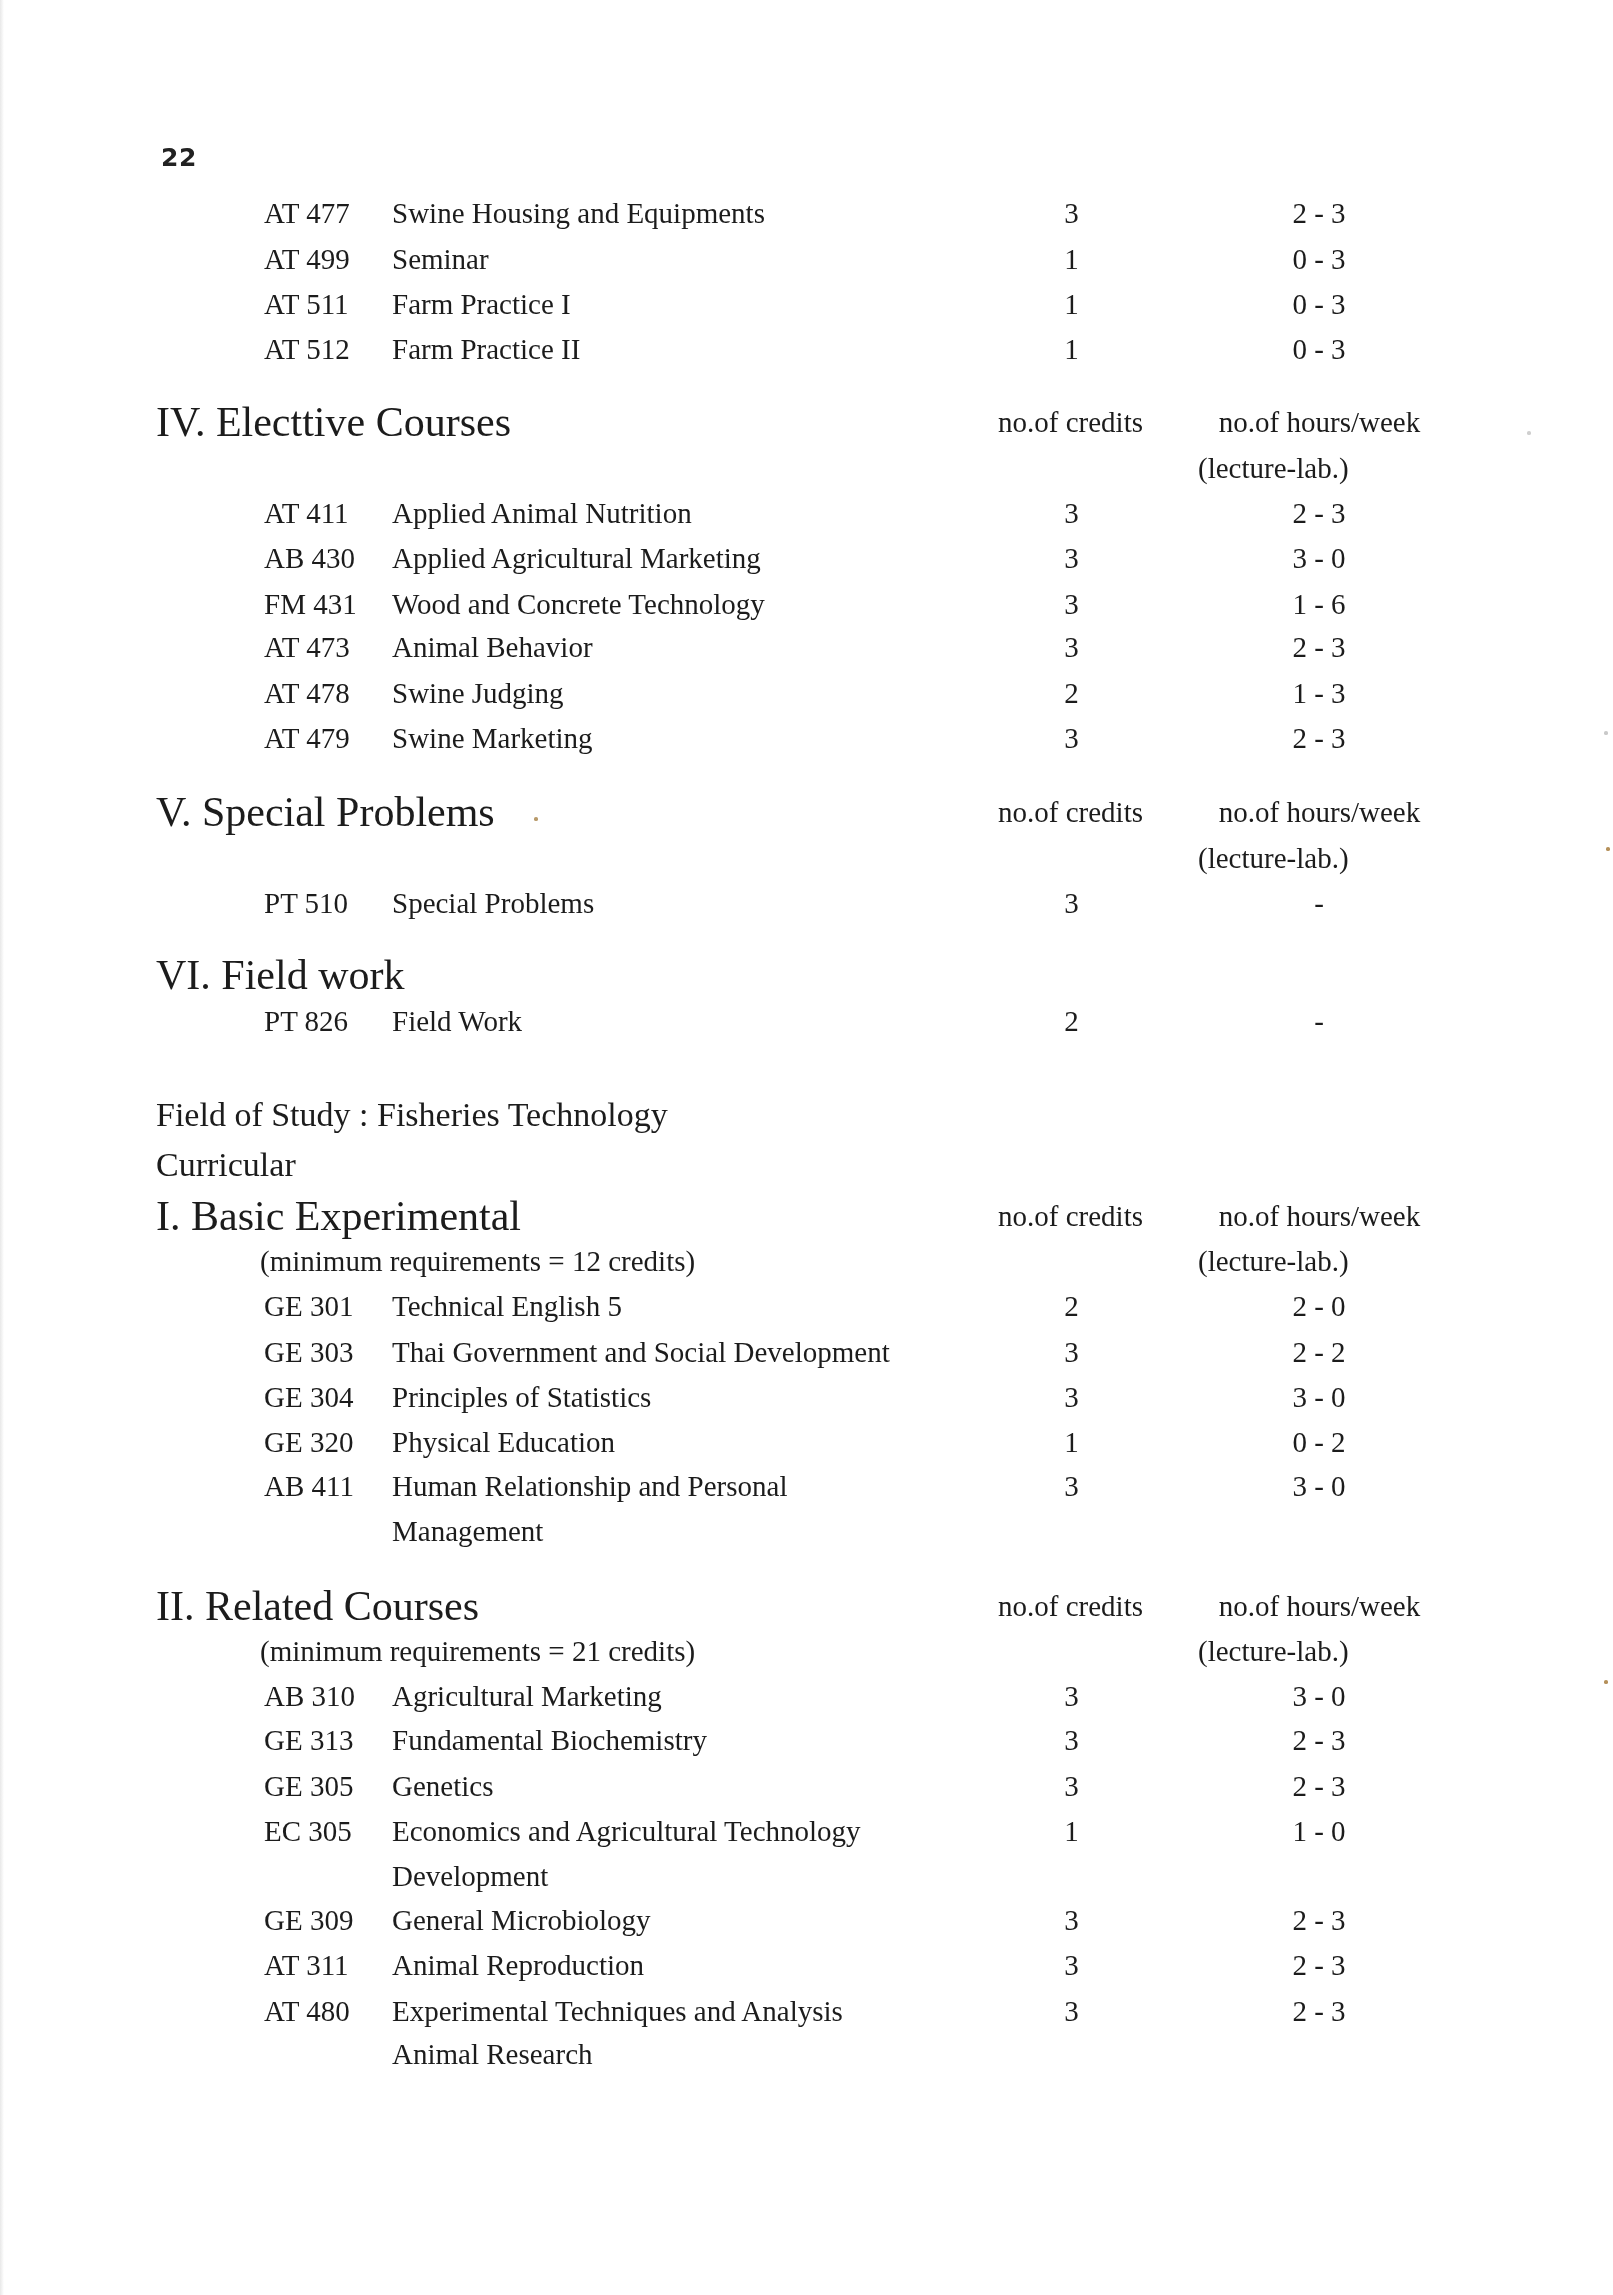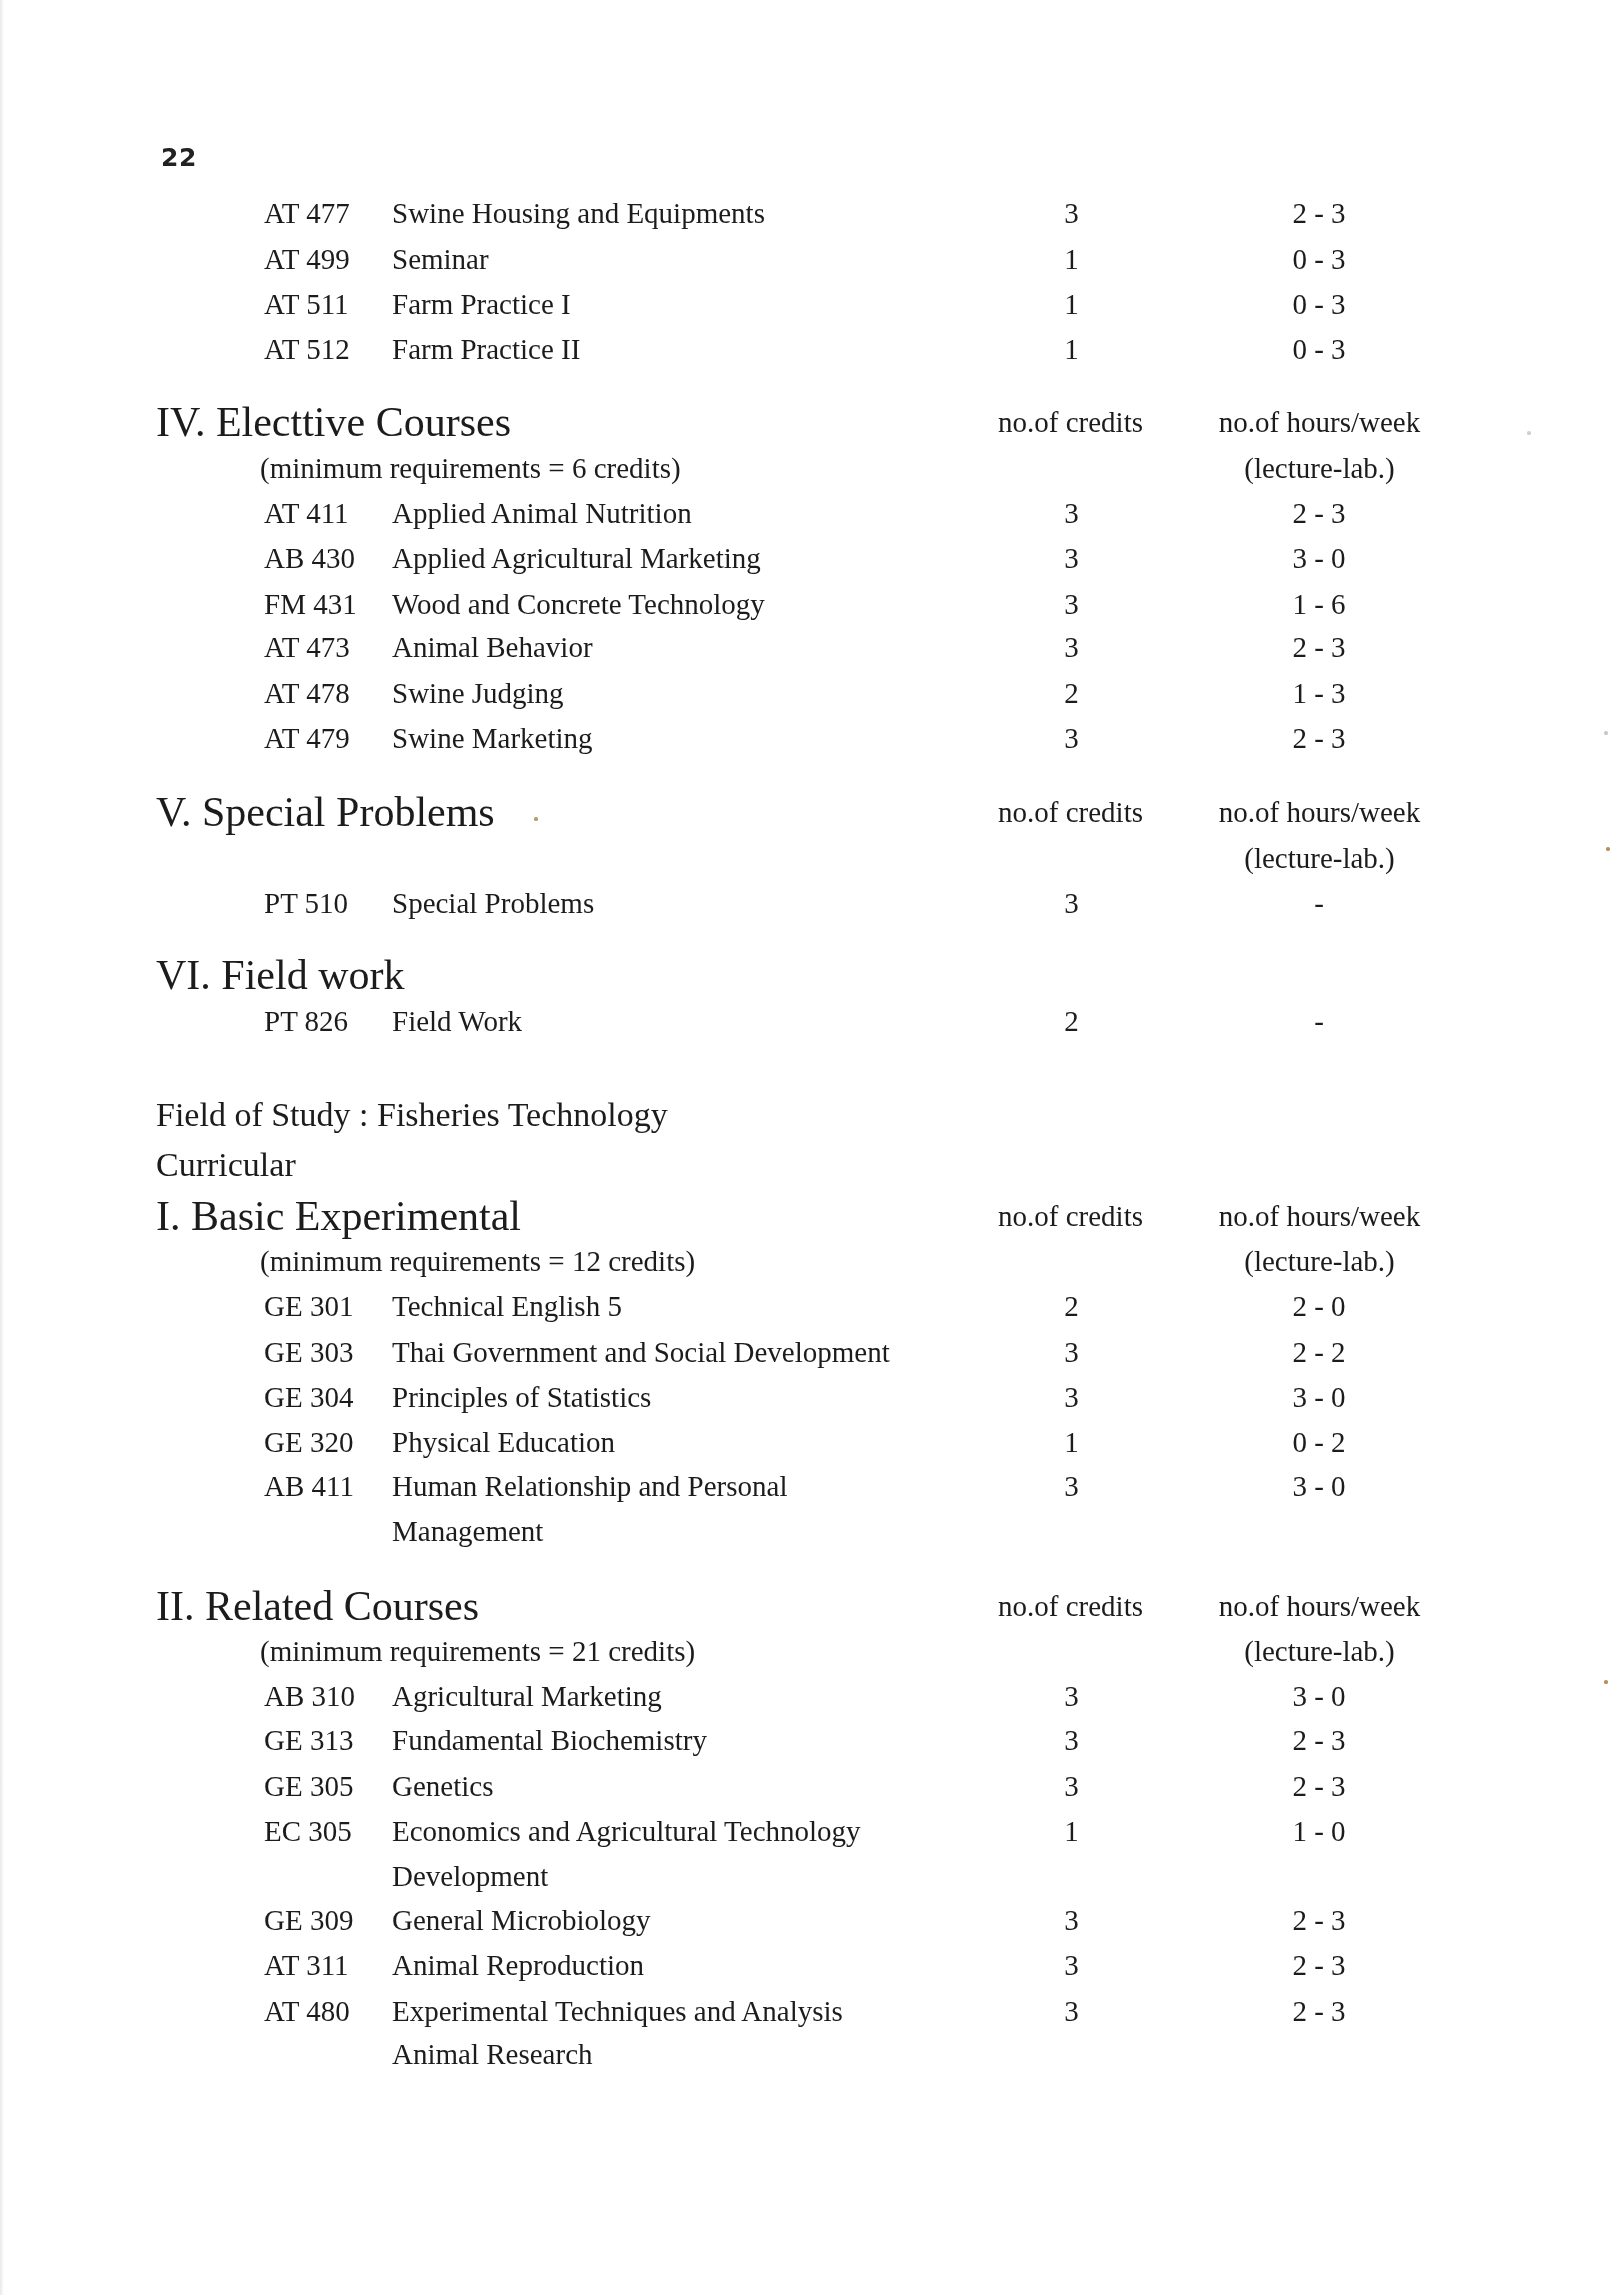--- a/index.html
+++ b/index.html
@@ -10,21 +10,21 @@
   .line { position:absolute; left:0; width:1614px; height:44px; font-size:29px; line-height:44px; white-space:nowrap; }
   .code { position:absolute; left:264px; }
   .title { position:absolute; left:392px; }
   .cont { position:absolute; left:392px; }
   .credits { position:absolute; left:1035px; width:73px; text-align:center; }
   .hours { position:absolute; left:1246px; width:146px; text-align:center; }
   .sec { position:absolute; left:156px; font-size:42px; }
   .minreq { position:absolute; left:260px; }
   .hdr-cred { position:absolute; left:986px; width:169px; text-align:center; }
   .hdr-hours { position:absolute; left:1198px; width:243px; text-align:center; }
-  .sub-hours { position:absolute; left:1198px; width:243px; text-align:center; }
+  .sub-hours { position:absolute; left:1198px; width:243px; text-align:left; }
   .field { position:absolute; left:156px; font-size:34px; }
   .speck { position:absolute; width:3.7px; height:3.7px; border-radius:50%; background:#b89a6a; }
 </style>
 </head>
 <body>
 
 <div class="page-edge"></div>
 <div class="pnum">22</div>
 
 <div id="doc">
@@ -51,21 +51,20 @@
       <span class="title">Farm Practice II</span>
       <span class="credits">1</span>
       <span class="hours">0 - 3</span>
     </div>
     <div class="line" style="top: 400px;">
       <span class="sec">IV. Electtive Courses</span>
       <span class="hdr-cred">no.of credits</span>
       <span class="hdr-hours">no.of hours/week</span>
     </div>
     <div class="line" style="top: 446px;">
-      <span class="minreq">(minimum requirements = 6 credits)</span>
       <span class="sub-hours">(lecture-lab.)</span>
     </div>
     <div class="line" style="top: 491px;">
       <span class="code">AT 411</span>
       <span class="title">Applied Animal Nutrition</span>
       <span class="credits">3</span>
       <span class="hours">2 - 3</span>
     </div>
     <div class="line" style="top: 536px;">
       <span class="code">AB 430</span>

